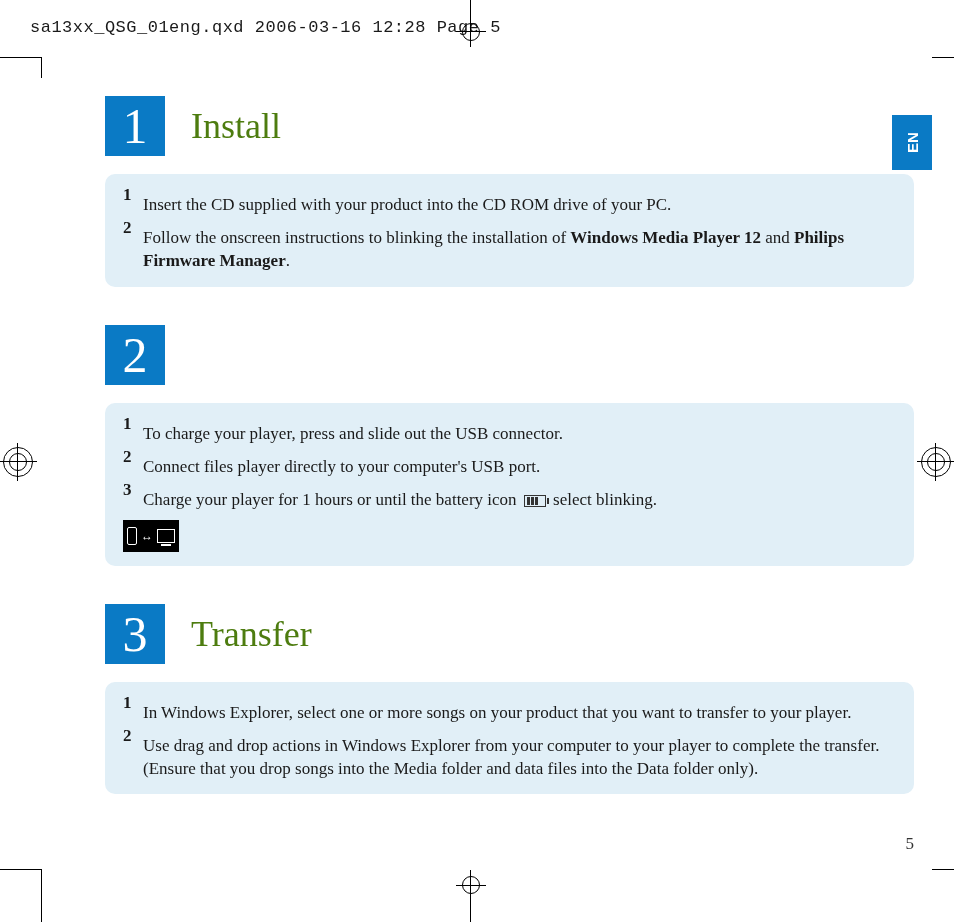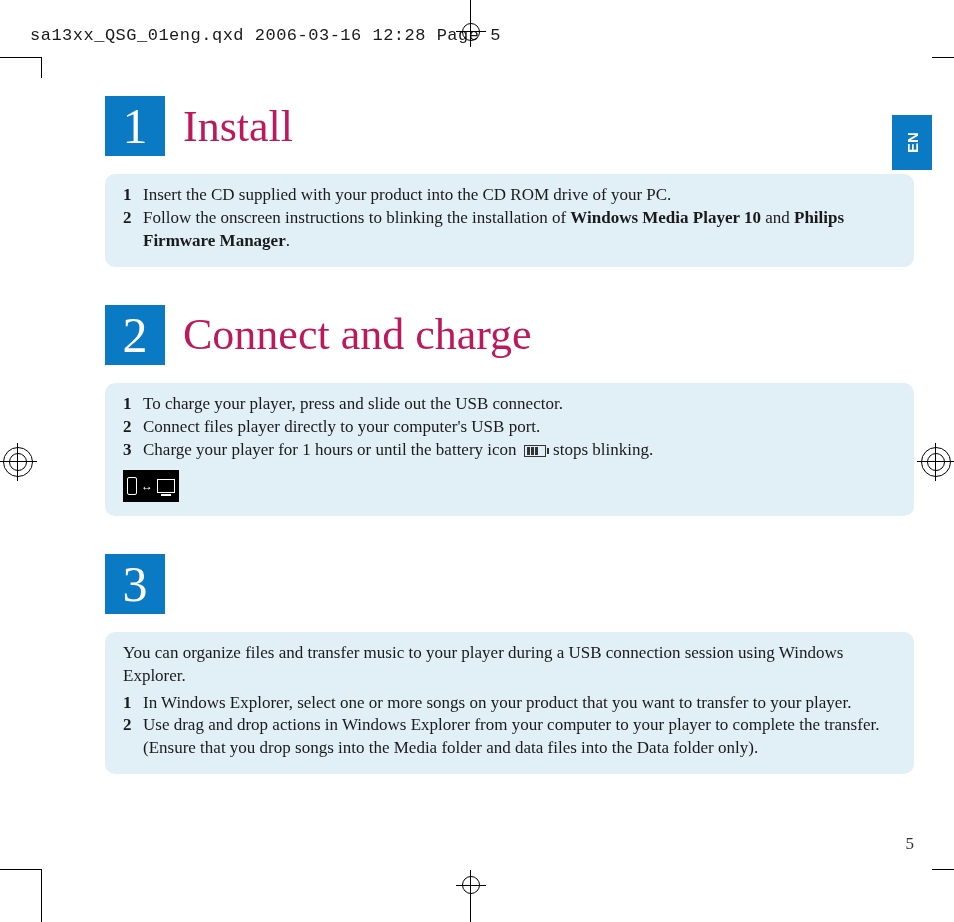--- a/index.html
+++ b/index.html
@@ -9,21 +9,21 @@
     width: 954px;
     height: 922px;
     position: relative;
     background: #fff;
     color: #1a1a1a;
   }
   .header-line {
     font-family: 'Courier New', monospace;
     font-size: 17px;
     letter-spacing: 0.5px;
-    padding: 26px 0 0 30px;
+    padding: 18px 0 0 30px;
   }
   
   .crop-top {
     position: absolute;
     top: 28px; left: 0; right: 0;
     height: 30px;
     pointer-events: none;
   }
   .crop-top .hline-l { position:absolute; top:29px; left:0; width:42px; border-top:1px solid #000;}
   .crop-top .vline-l { position:absolute; left:41px; top:30px; height:20px; border-left:1px solid #000;}
@@ -76,41 +76,41 @@
   .section-head.first { margin-top: 38px; }
   .num-box {
     width: 60px; height: 60px;
     background: #0a7ac5;
     color: #fff;
     font-family: Georgia, serif;
     font-size: 50px;
     display:flex; align-items:center; justify-content:center;
   }
   .sec-title {
-    color: #be185d;
-    font-size: 44px;
-    margin-left: 18px;
+    color: #4d7c0f;
+    font-size: 36px;
+    margin-left: 26px;
     font-family: Georgia, 'Times New Roman', serif;
   }
 
   .content-box {
     margin: 18px 18px 0 63px;
     background: #e1eff7;
     border-radius: 10px;
     padding: 10px 18px 14px 18px;
     font-size: 17px;
     line-height: 1.35;
   }
   .row { display:flex; }
   .rn {
     font-weight: bold;
     width: 20px;
     flex-shrink: 0;
   }
-  .rt { flex: 1; }
+  .rt { flex: 1; margin-top: 10px; }
   .rt b { font-weight: bold; }
   .intro { margin-bottom: 4px; }
   .battery-icon {
     display:inline-block; vertical-align:middle;
     width:20px; height:10px; border:1.5px solid #333;
     position:relative; margin:0 3px;
   }
   .battery-icon::after{
     content:""; position:absolute; right:-4px; top:2px;
     width:2px; height:6px; background:#333;
@@ -203,60 +203,59 @@
     <div class="sec-title">Install</div>
   </div>
   <div class="content-box">
     <div class="row">
       <div class="rn">1</div>
       <div class="rt">Insert the CD supplied with your product into the CD ROM drive of your PC.</div>
     </div>
     <div class="row">
       <div class="rn">2</div>
       <div class="rt">
-        <span>Follow the onscreen instructions to blinking the installation of </span><b>Windows Media Player 10</b><span> and </span><b>Philips Firmware Manager</b><span>.</span>
+        <span>Follow the onscreen instructions to blinking the installation of </span><b>Windows Media Player 12</b><span> and </span><b>Philips Firmware Manager</b><span>.</span>
       </div>
     </div>
   </div>
 
   <div class="section-head">
     <div class="num-box">2</div>
-    <div class="sec-title">Connect and charge</div>
   </div>
   <div class="content-box">
     <div class="row">
       <div class="rn">1</div>
       <div class="rt">To charge your player, press and slide out the USB connector.</div>
     </div>
     <div class="row">
       <div class="rn">2</div>
       <div class="rt">Connect files player directly to your computer's USB port.</div>
     </div>
     <div class="row">
       <div class="rn">3</div>
       <div class="rt">
         <span>Charge your player for 1 hours or until the battery icon </span><span class="battery-icon"><span class="bars">
               <span></span>
               <span></span>
               <span></span>
-            </span></span><span> stops blinking.</span>
+            </span></span><span> select blinking.</span>
       </div>
     </div>
     <div class="conn-icon">
       <div class="dev"></div>
         <div class="arr">↔</div>
         <div class="mon"></div>
     </div>
   </div>
 
   <div class="section-head">
     <div class="num-box">3</div>
+    <div class="sec-title">Transfer</div>
   </div>
   <div class="content-box">
-    <div class="intro">You can organize files and transfer music to your player during a USB connection session using Windows Explorer.</div>
     <div class="row">
       <div class="rn">1</div>
       <div class="rt">In Windows Explorer, select one or more songs on your product that you want to transfer to your player.</div>
     </div>
     <div class="row">
       <div class="rn">2</div>
       <div class="rt">Use drag and drop actions in Windows Explorer from your computer to your player  to complete the transfer. (Ensure that you drop songs into the Media folder and data files into the Data folder only).</div>
     </div>
   </div>
 

